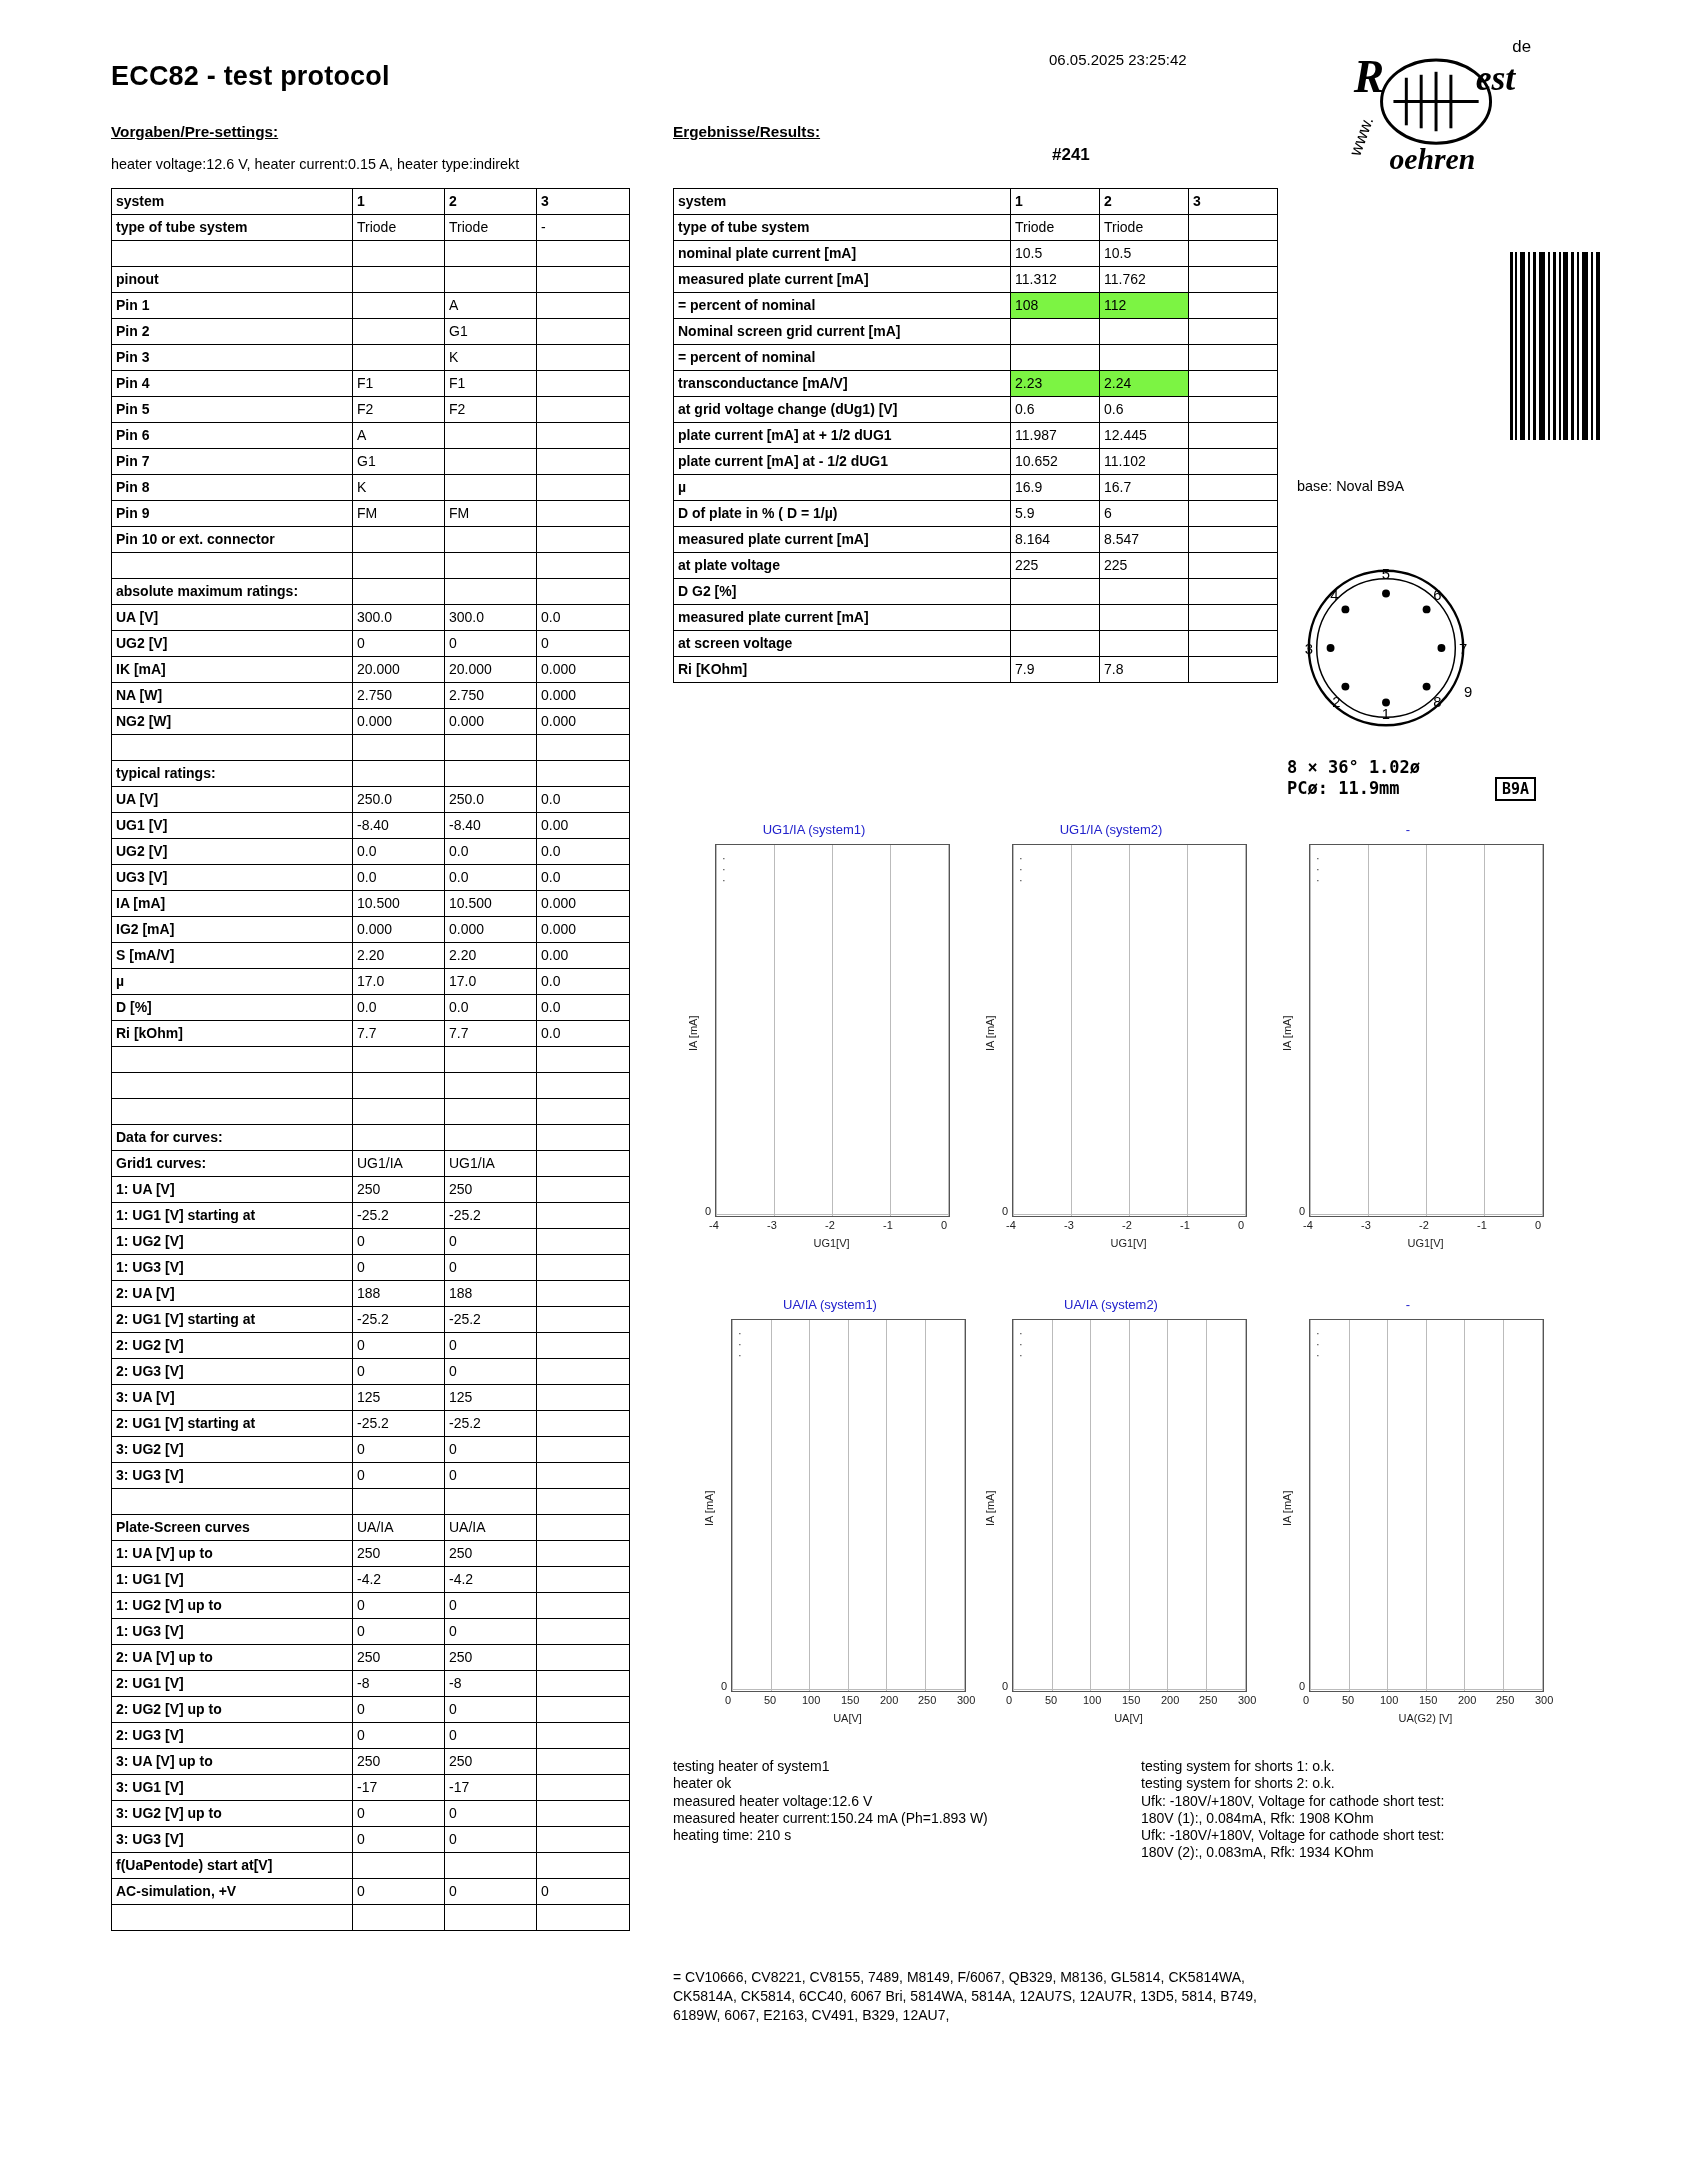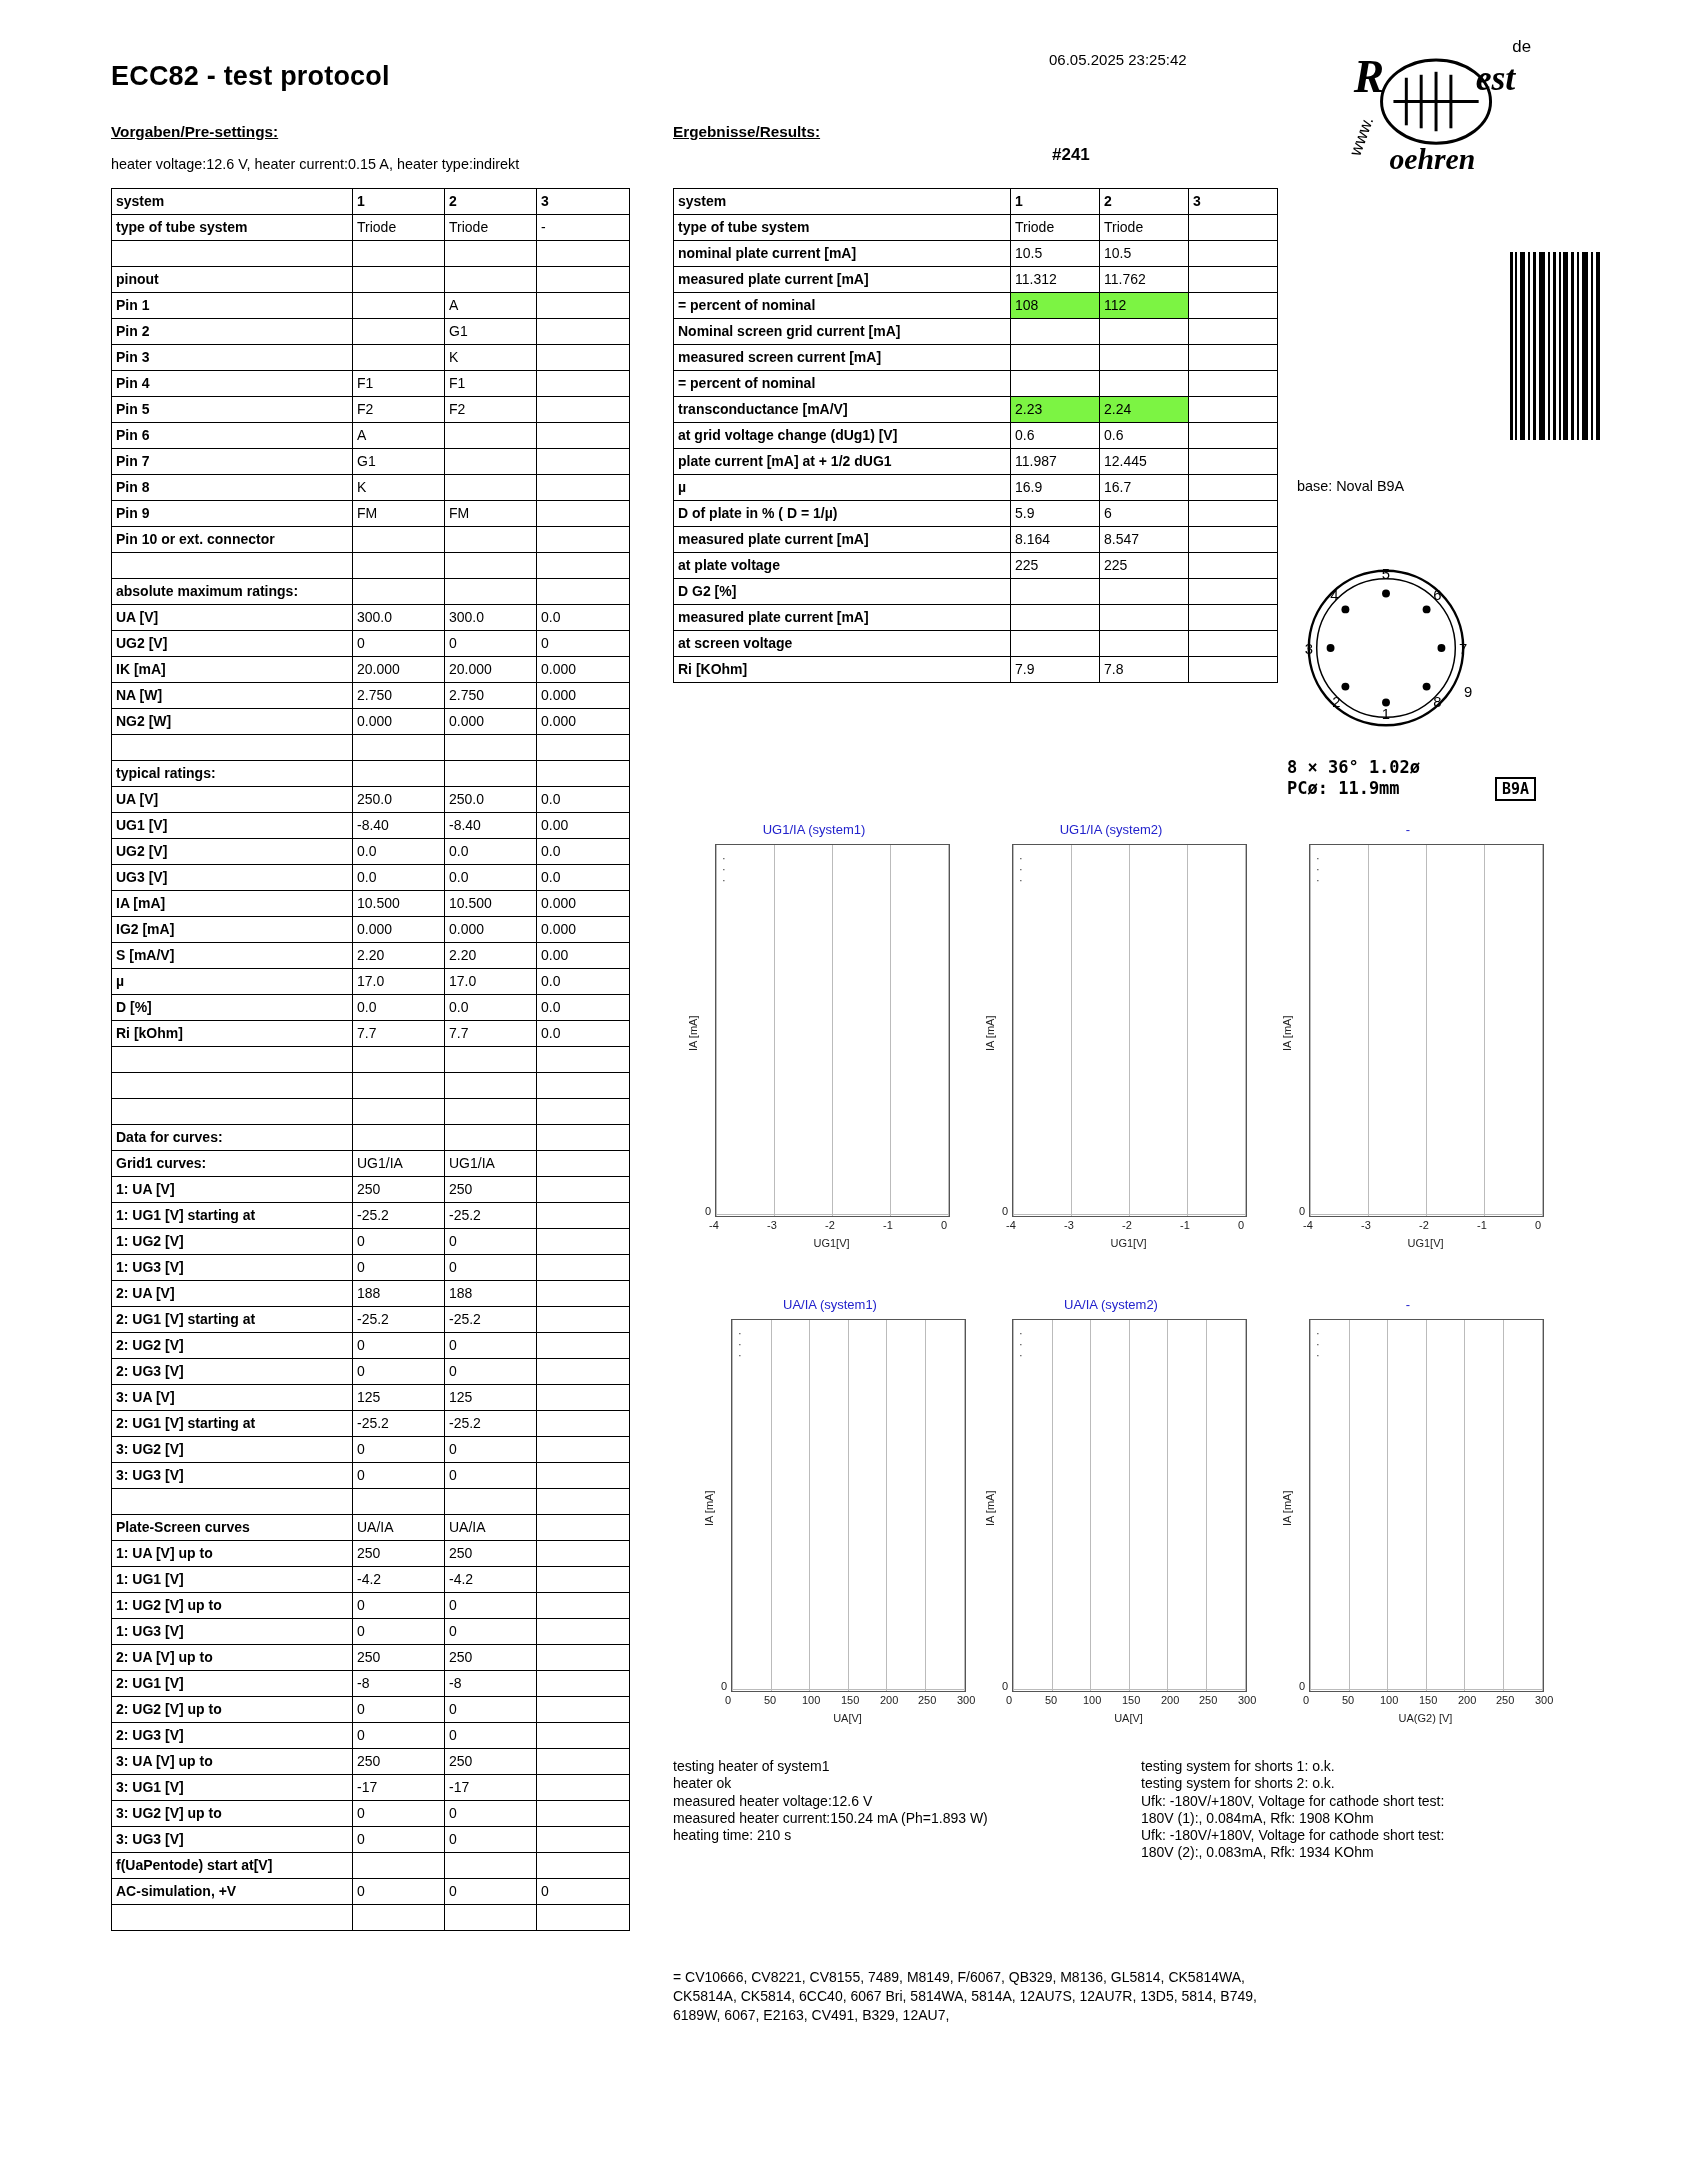--- a/index.html
+++ b/index.html
@@ -657,26 +657,20 @@
           <td class="hl">112</td>
           <td></td>
         </tr>
         <tr>
           <td class="b">Nominal screen grid current [mA]</td>
           <td></td>
           <td></td>
           <td></td>
         </tr>
         <tr>
-          <td class="b">measured screen current [mA]</td>
-          <td></td>
-          <td></td>
-          <td></td>
-        </tr>
-        <tr>
           <td class="b">= percent of nominal</td>
           <td></td>
           <td></td>
           <td></td>
         </tr>
         <tr>
           <td class="b">transconductance [mA/V]</td>
           <td class="hl">2.23</td>
           <td class="hl">2.24</td>
           <td></td>
@@ -684,20 +678,26 @@
         <tr>
           <td class="b">at grid voltage change (dUg1) [V]</td>
           <td>0.6</td>
           <td>0.6</td>
           <td></td>
         </tr>
         <tr>
           <td class="b">plate current [mA] at + 1/2 dUG1</td>
           <td>11.987</td>
           <td>12.445</td>
+          <td></td>
+        </tr>
+        <tr>
+          <td class="b">plate current [mA] at - 1/2 dUG1</td>
+          <td>10.652</td>
+          <td>11.102</td>
           <td></td>
         </tr>
         <tr>
           <td class="b">µ</td>
           <td>16.9</td>
           <td>16.7</td>
           <td></td>
         </tr>
         <tr>
           <td class="b">D of plate in % ( D = 1/µ)</td>

